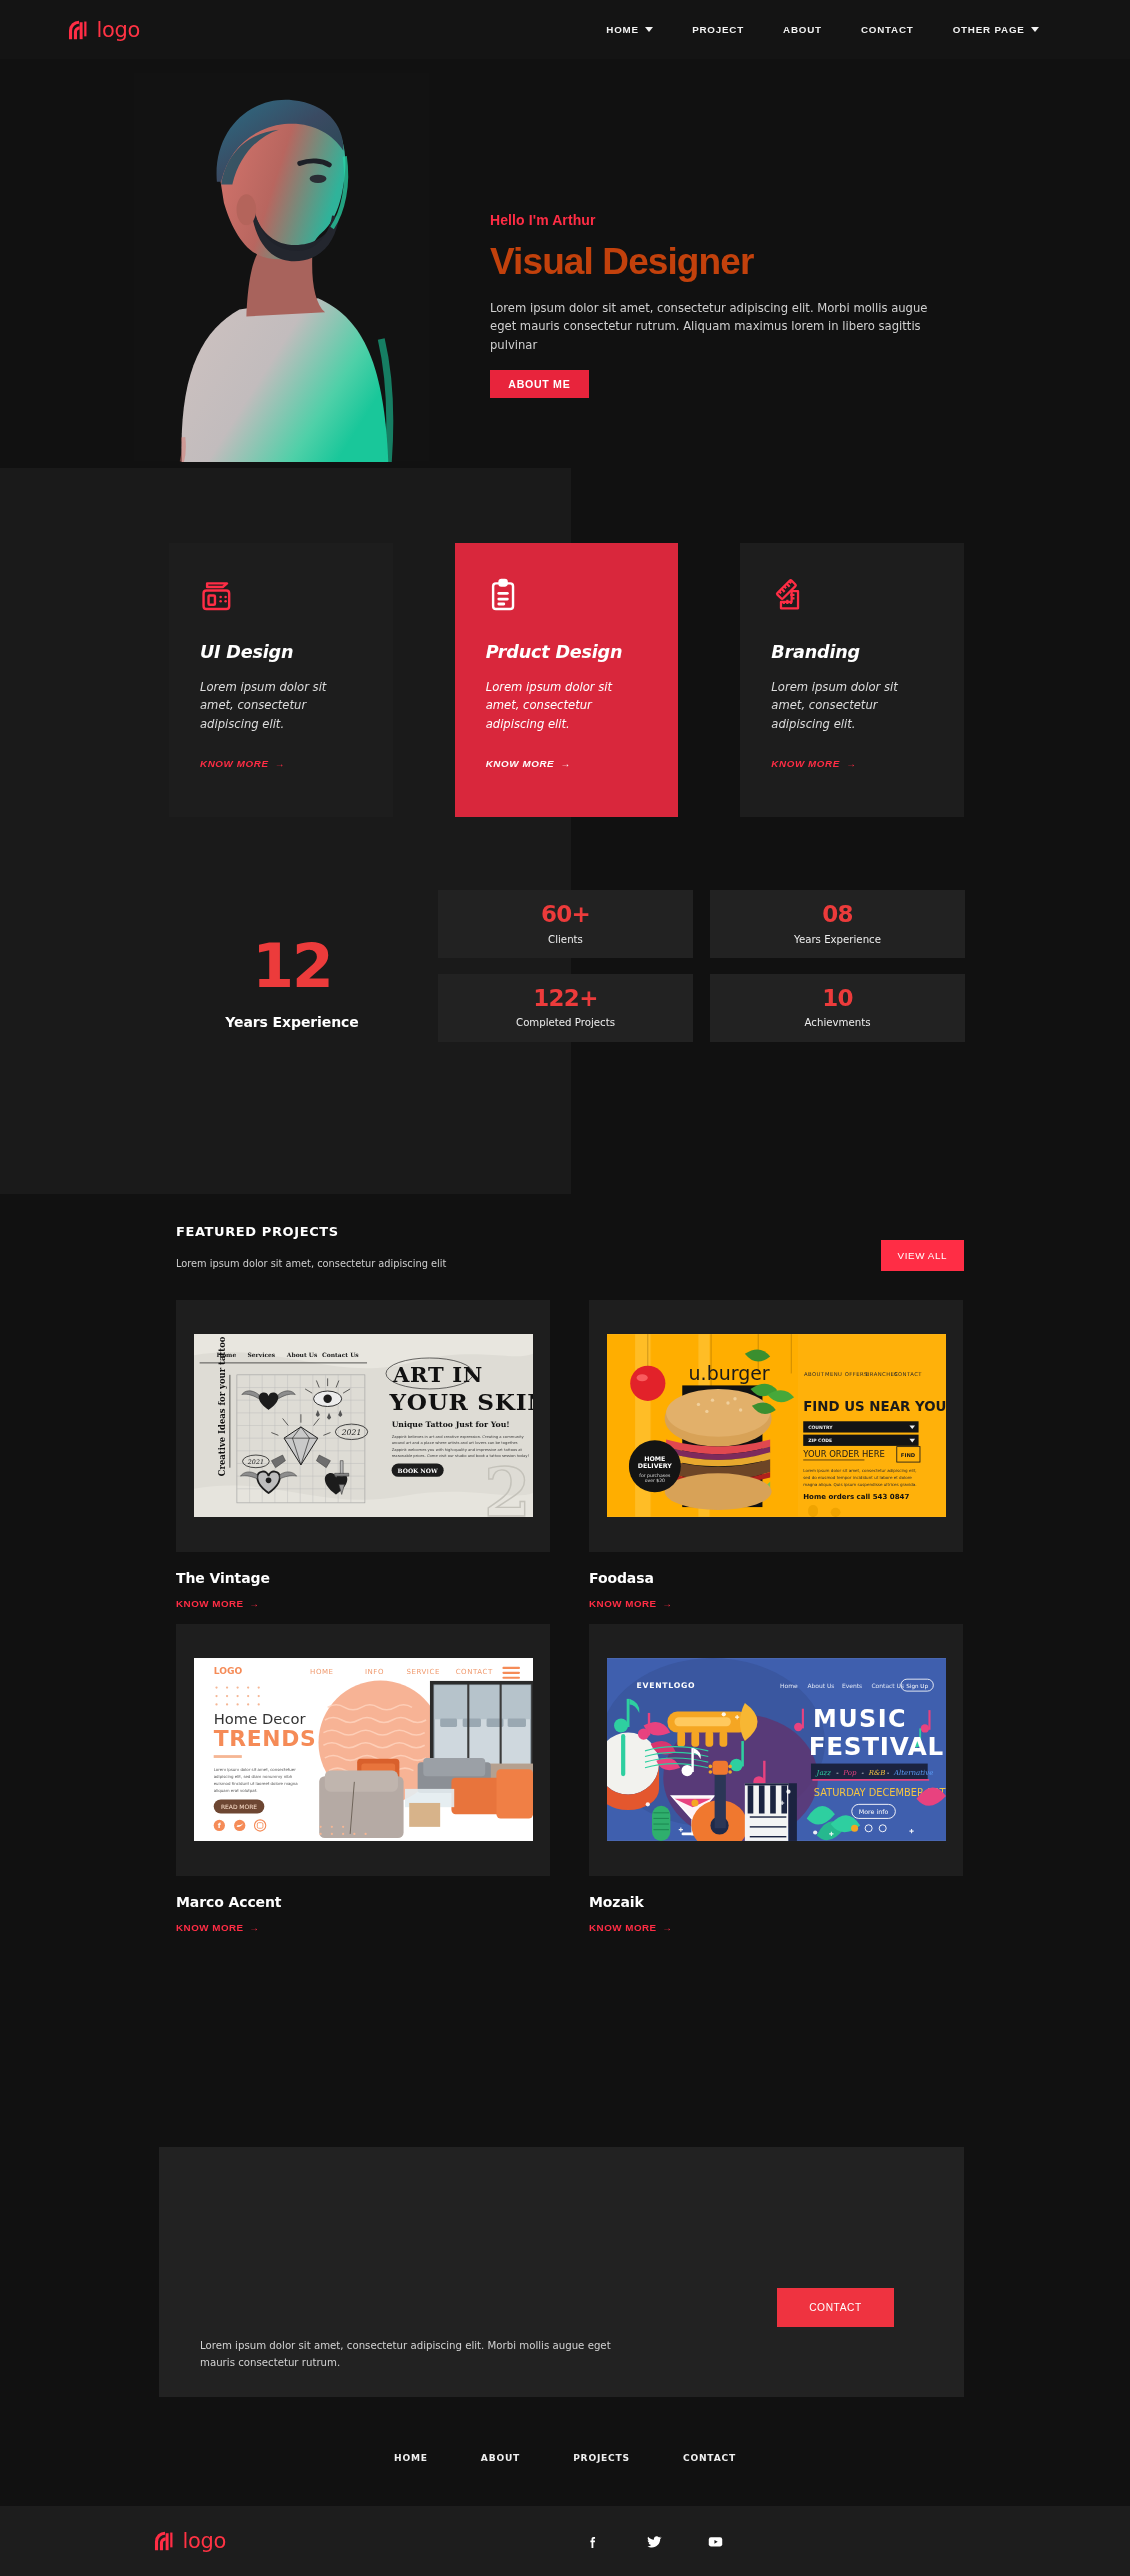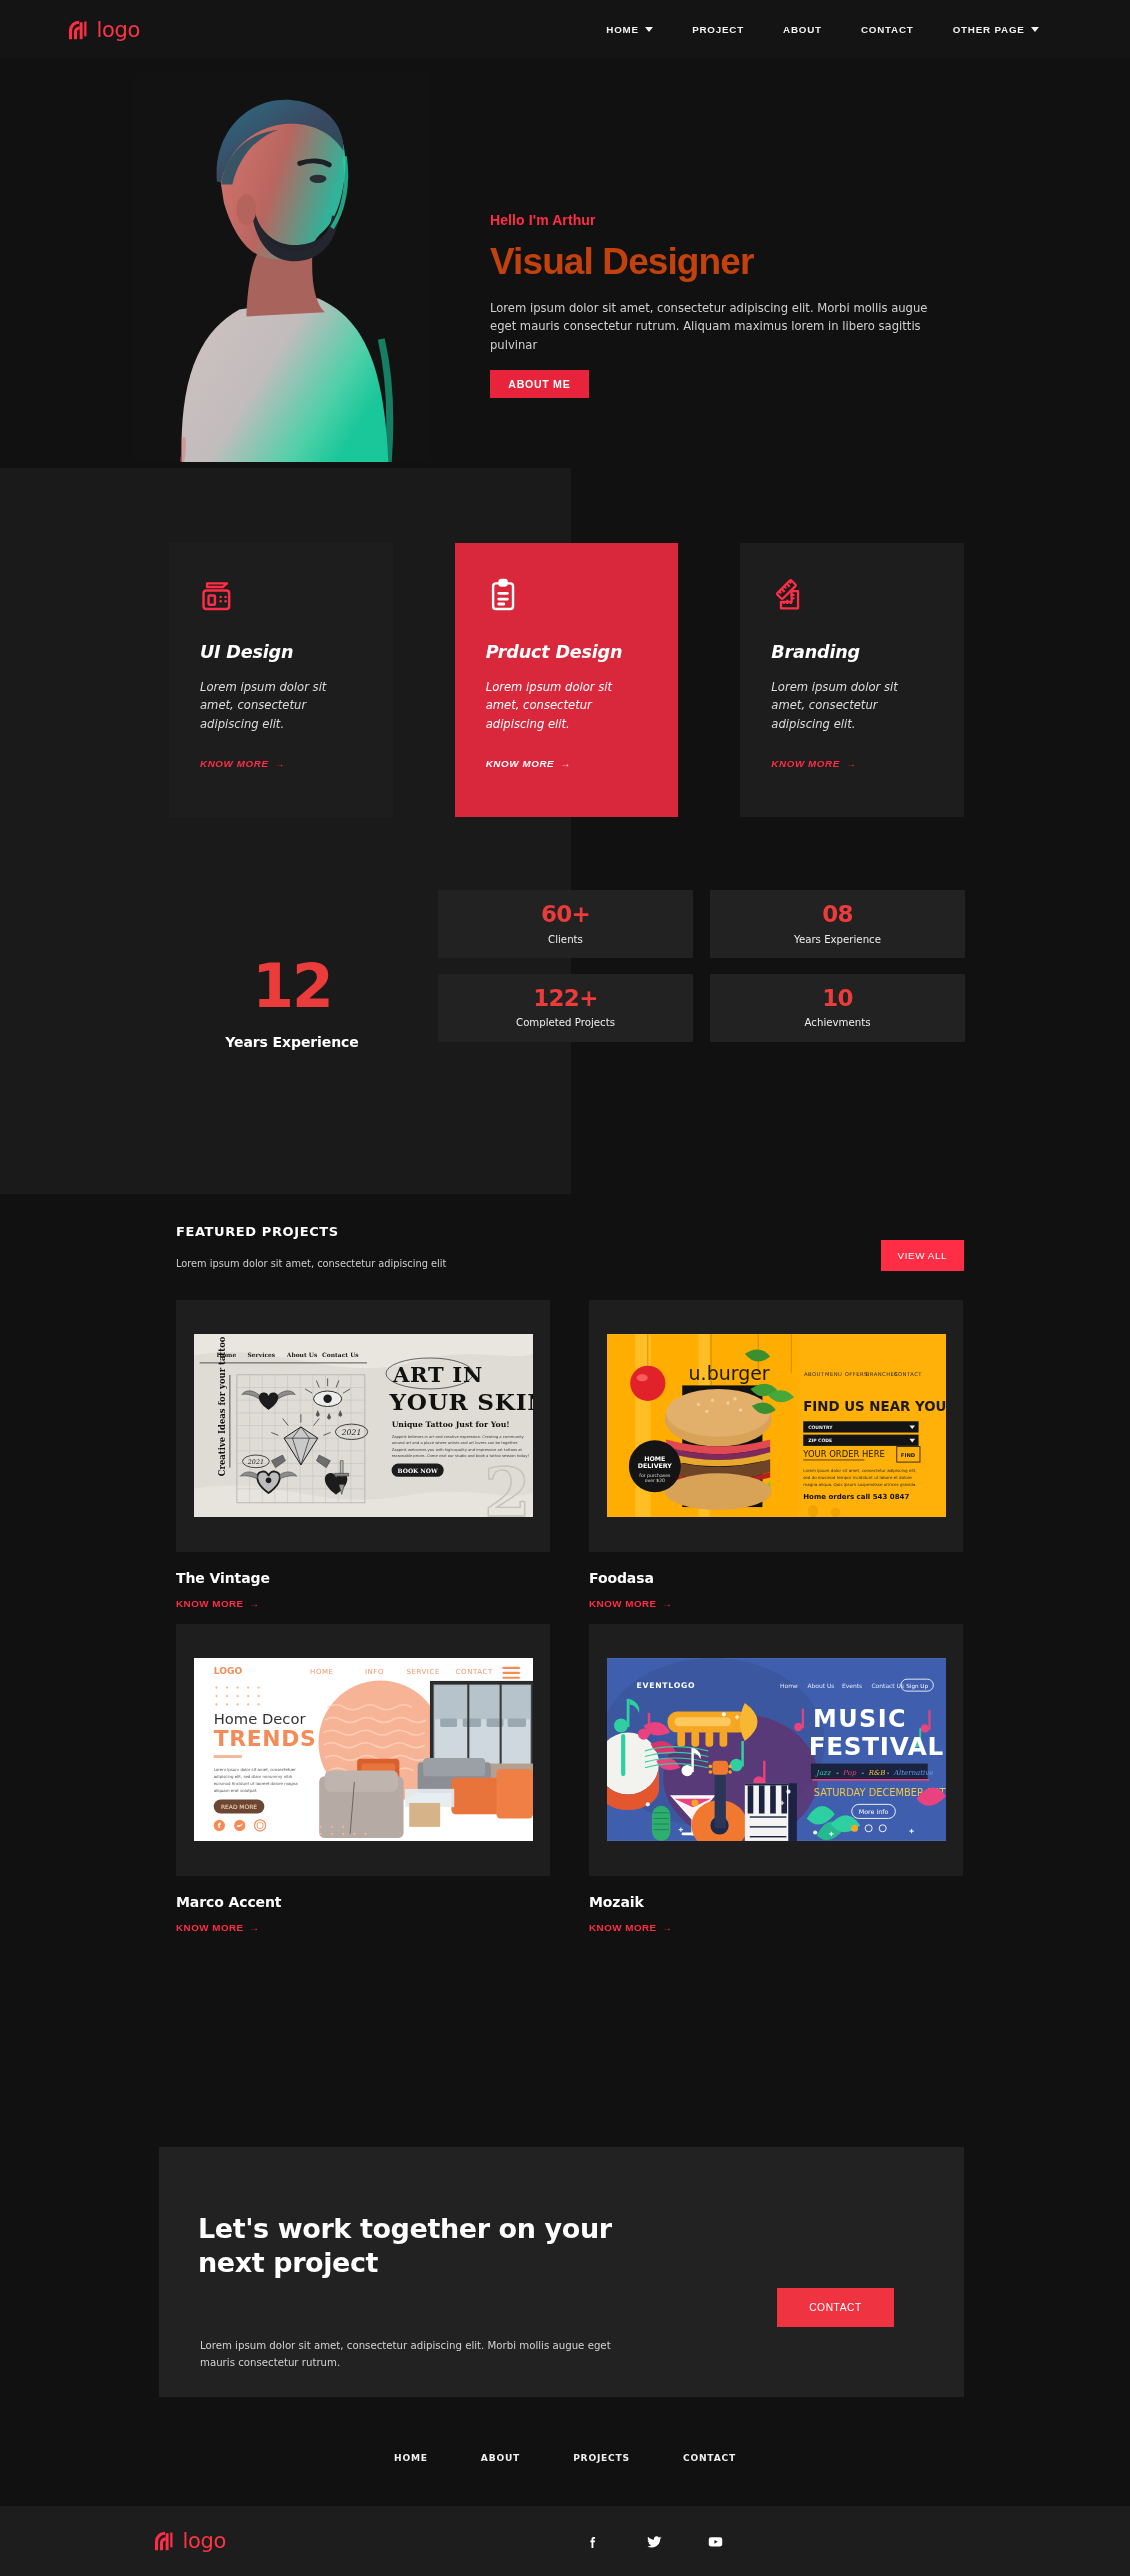--- a/index.html
+++ b/index.html
@@ -51,21 +51,21 @@
   .svc-title { font-size:17.6px; font-weight:800; letter-spacing:-0.2px;
                font-family:"DejaVu Sans", sans-serif; }
   .svc-desc { margin-top:15.5px; font-size:11.6px; line-height:1.6; color:#ddd; width:158px;
               font-family:"DejaVu Sans", sans-serif; }
   .svc.red .svc-desc { color:#fff; }
   .know { margin-top:25px; font-size:9.8px; font-weight:700; letter-spacing:0.6px;
           display:inline-flex; align-items:center; gap:6.3px; color:#ff2d45; cursor:pointer; }
   .svc.red .know { color:#ffffff; }
 
   
-  .stats-left { position:absolute; left:204px; top:936px; width:176px; text-align:center;margin-top:20px; }
+  .stats-left { position:absolute; left:204px; top:936px; width:176px; text-align:center; }
   .big12 { color:#ec3b3b; font-size:60px; font-weight:800; line-height:1;
            font-family:"DejaVu Sans", sans-serif; letter-spacing:-2.1px; }
   .big12-lab { margin-top:18.3px; font-size:14px; font-weight:800; letter-spacing:-0.1px;
                font-family:"DejaVu Sans", sans-serif; }
   .stats-grid { position:absolute; left:438px; top:890px; width:526px;
                 display:grid; grid-template-columns:255px 255px; grid-gap:15.5px 17px; }
   .stat { background:#222222; height:68px; display:flex; flex-direction:column;
           align-items:center; justify-content:center; }
   .stat-num { color:#ec3b3b; font-size:23px; font-weight:800; line-height:1;
               font-family:"DejaVu Sans", sans-serif; letter-spacing:-0.7px; }
@@ -744,21 +744,20 @@
       </div>
       <div class="pcard-name">Mozaik</div>
       <div class="pcard-know">
         <span>KNOW MORE</span>
         <span>→</span>
       </div>
     </div>
   </div>
 
   <div class="cta">
-    <div class="cta-h">Let's work together on your next project</div>
     <div class="cta-p">Lorem ipsum dolor sit amet, consectetur adipiscing elit. Morbi mollis augue eget mauris consectetur rutrum.</div>
     <div class="cta-btn">CONTACT</div>
   </div>
 
   <div class="footnav">
     <span>HOME</span>
     <span>ABOUT</span>
     <span>PROJECTS</span>
     <span>CONTACT</span>
   </div>

